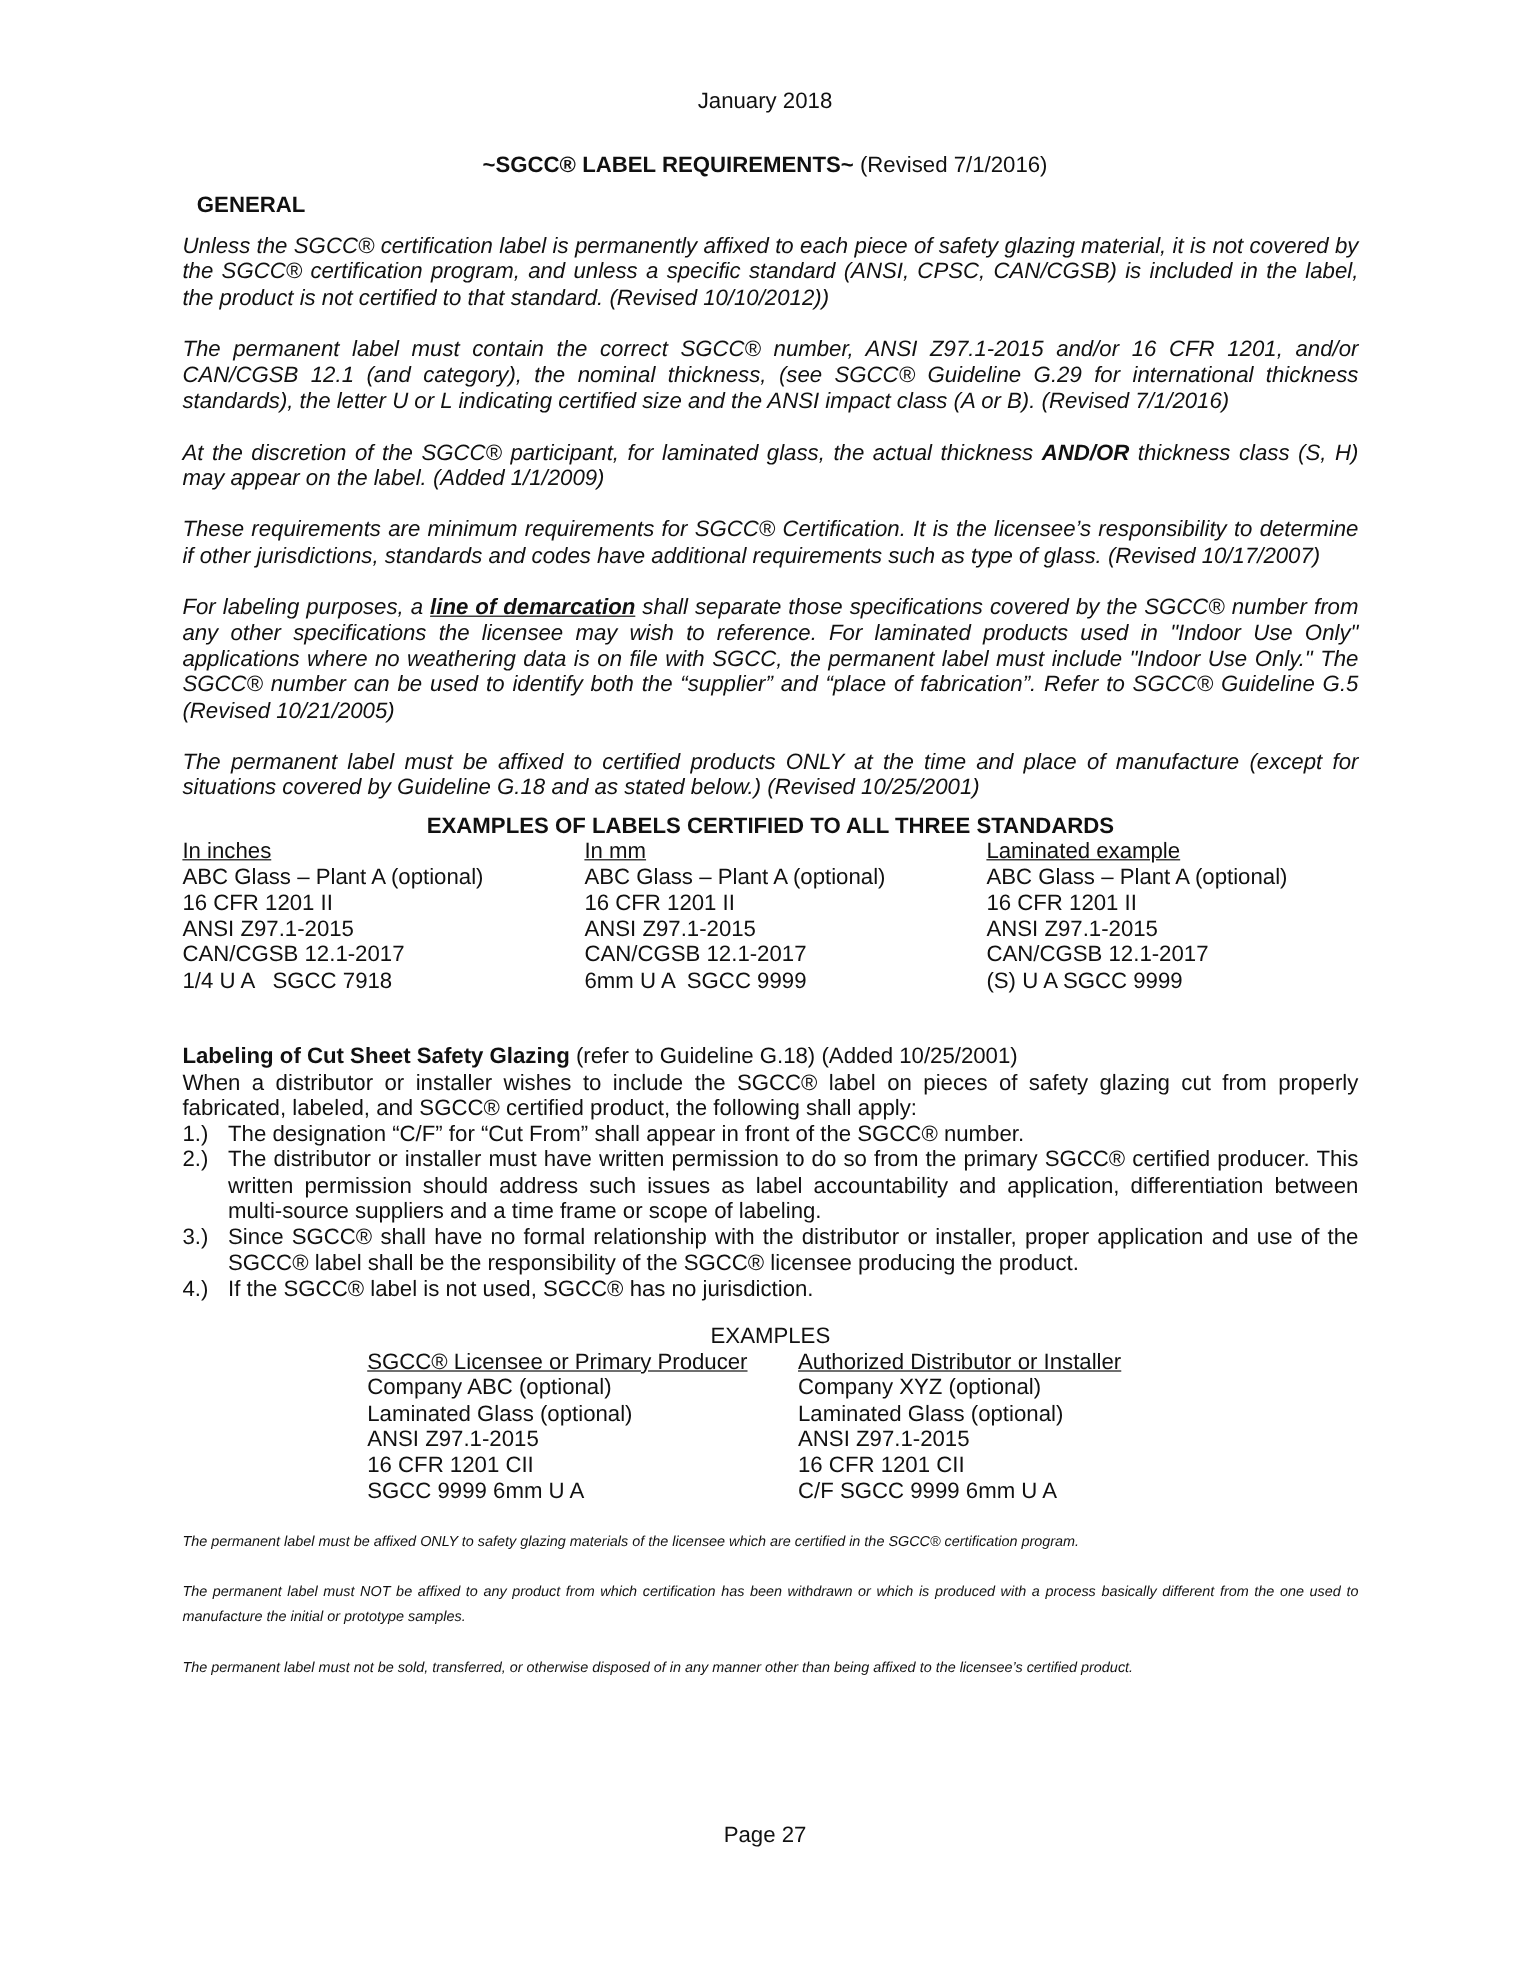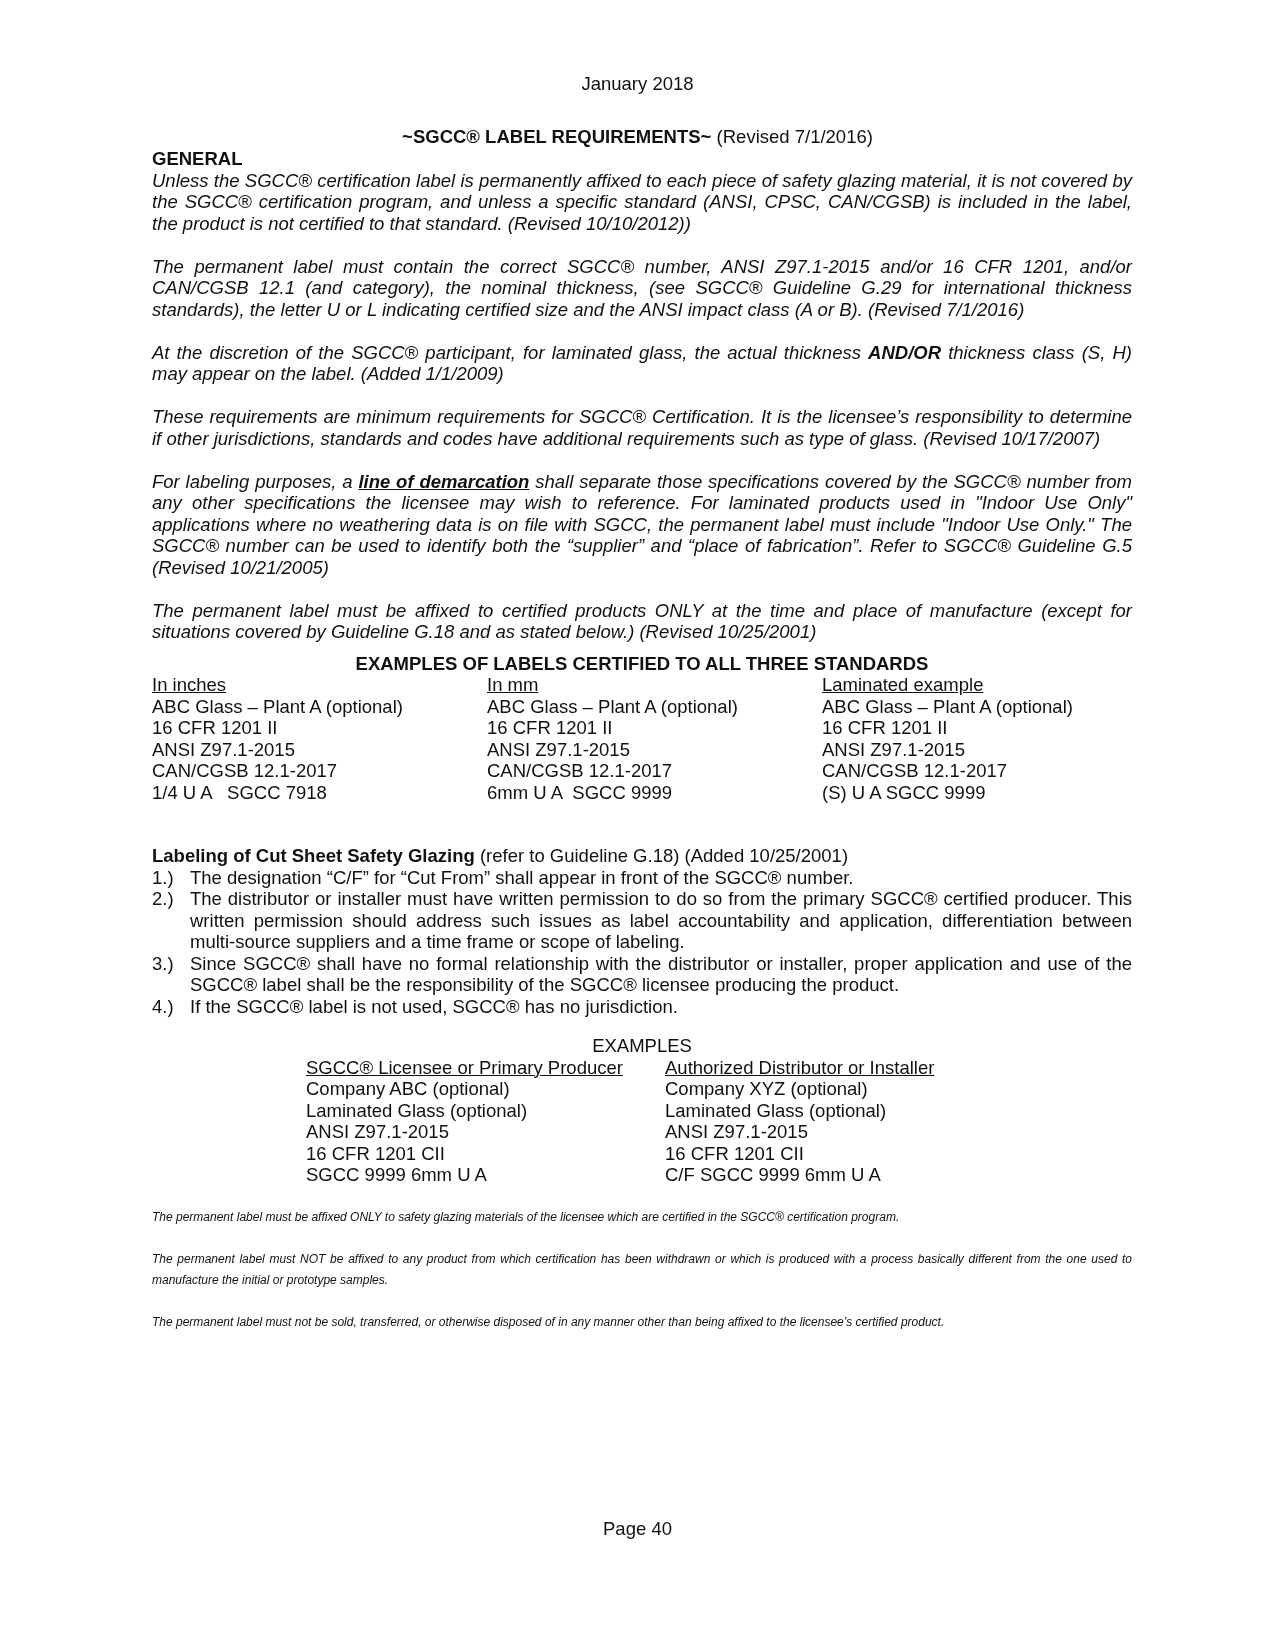--- a/index.html
+++ b/index.html
@@ -5,21 +5,21 @@
   html, body { margin: 0; padding: 0; background: #ffffff; }
   body {
     width: 1275px; height: 1650px; position: relative; overflow: hidden;
     font-family: "Liberation Sans", "DejaVu Sans", sans-serif;
     color: #111111; font-size: 18.5px; line-height: 21.5px;
   }
   .header-date { position: absolute; top: 73px; left: 0; width: 1275px; text-align: center; }
   .doc-title { position: absolute; top: 126px; left: 0; width: 1275px; text-align: center; }
   .doc-title b { font-weight: bold; }
   .content { position: absolute; top: 148px; left: 152px; width: 980px; }
-  .section-heading { font-weight: bold; margin: 0; }
+  .section-heading { font-weight: bold; margin: 12px; }
   p { margin: 0 0 21.5px 0; text-align: justify; font-style: italic; }
   p.last-in-block { margin-bottom: 0; }
   .bold { font-weight: bold; text-align: center; }
   .u { text-decoration: underline; }
   .center-heading { text-align: center; font-weight: bold; margin: 10px 0 0 0; }
   .ex-table { display: grid; grid-template-columns: 335px 335px 310px; }
   .ex-col div { white-space: pre; }
   .ex-col .col-head { text-decoration: underline; }
   .sub-heading { margin-top: 42px; }
   ol.rules { list-style: none; padding: 0; margin: 0; }
@@ -78,20 +78,21 @@
       <div>16 CFR 1201 II</div>
       <div>ANSI Z97.1-2015</div>
       <div>CAN/CGSB 12.1-2017</div>
       <div>(S) U A SGCC 9999</div>
     </div>
   </div>
 
   <div class="sub-heading">
     <span class="bold">Labeling of Cut Sheet Safety Glazing</span><span> (refer to Guideline G.18) (Added 10/25/2001)</span>
   </div>
+  <div style="text-align:justify">When a distributor or installer wishes to include the SGCC® label on pieces of safety glazing cut from properly fabricated, labeled, and SGCC® certified product, the following shall apply:</div>
   <ol class="rules">
     <li>
         <span class="num">1.)</span>
         <span class="txt">The designation “C/F” for “Cut From” shall appear in front of the SGCC® number.</span>
       </li>
     <li>
         <span class="num">2.)</span>
         <span class="txt">The distributor or installer must have written permission to do so from the primary SGCC® certified producer. This written permission should address such issues as label accountability and application, differentiation between multi-source suppliers and a time frame or scope of labeling.</span>
       </li>
     <li>
@@ -123,13 +124,13 @@
       <div>C/F SGCC 9999 6mm U A</div>
     </div>
   </div>
 
   <div style="height:21px"></div>
   <p class="small-p">The permanent label must be affixed ONLY to safety glazing materials of the licensee which are certified in the SGCC® certification program.</p>
   <p class="small-p">The permanent label must NOT be affixed to any product from which certification has been withdrawn or which is produced with a process basically different from the one used to manufacture the initial or prototype samples.</p>
   <p class="small-p">The permanent label must not be sold, transferred, or otherwise disposed of in any manner other than being affixed to the licensee’s certified product.</p>
 </div>
 
-<div class="footer-page">Page 40</div>
+<div class="footer-page">Page 27</div>
 
 </body></html>

